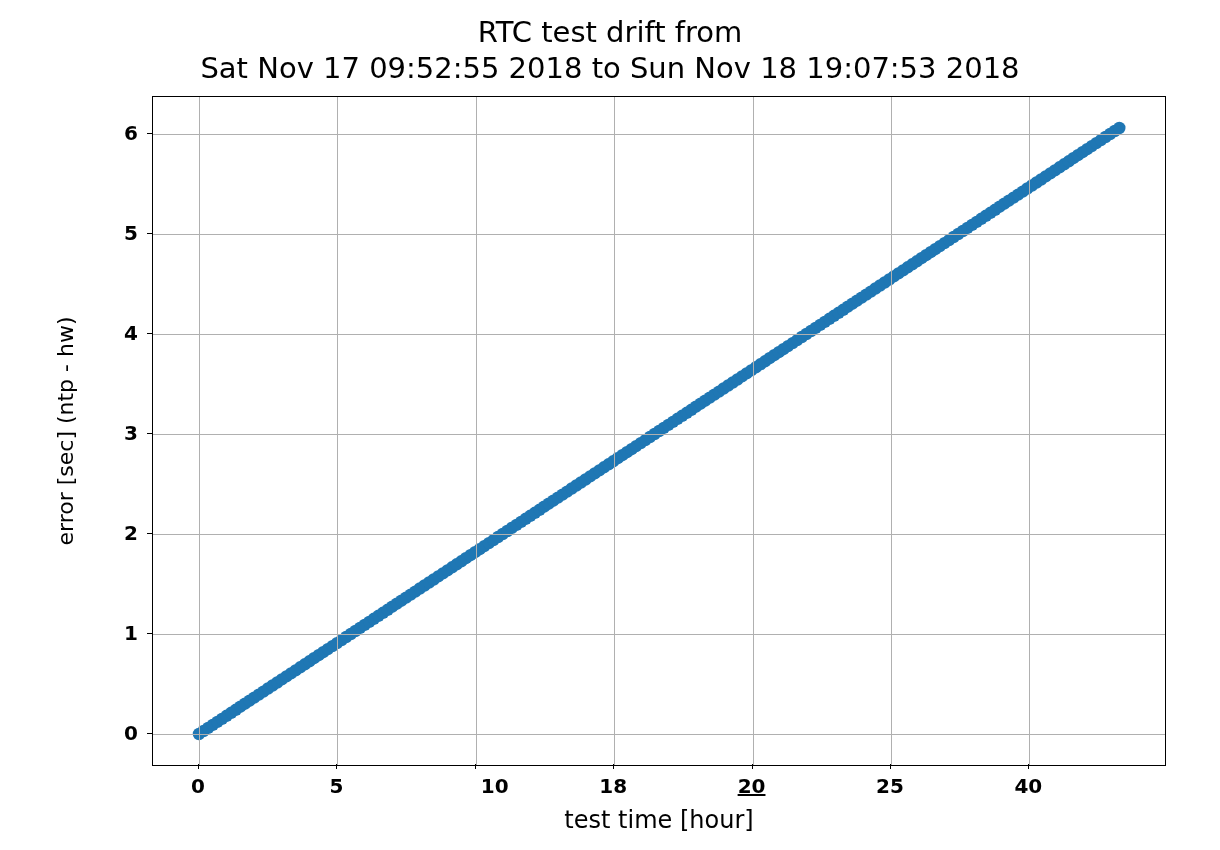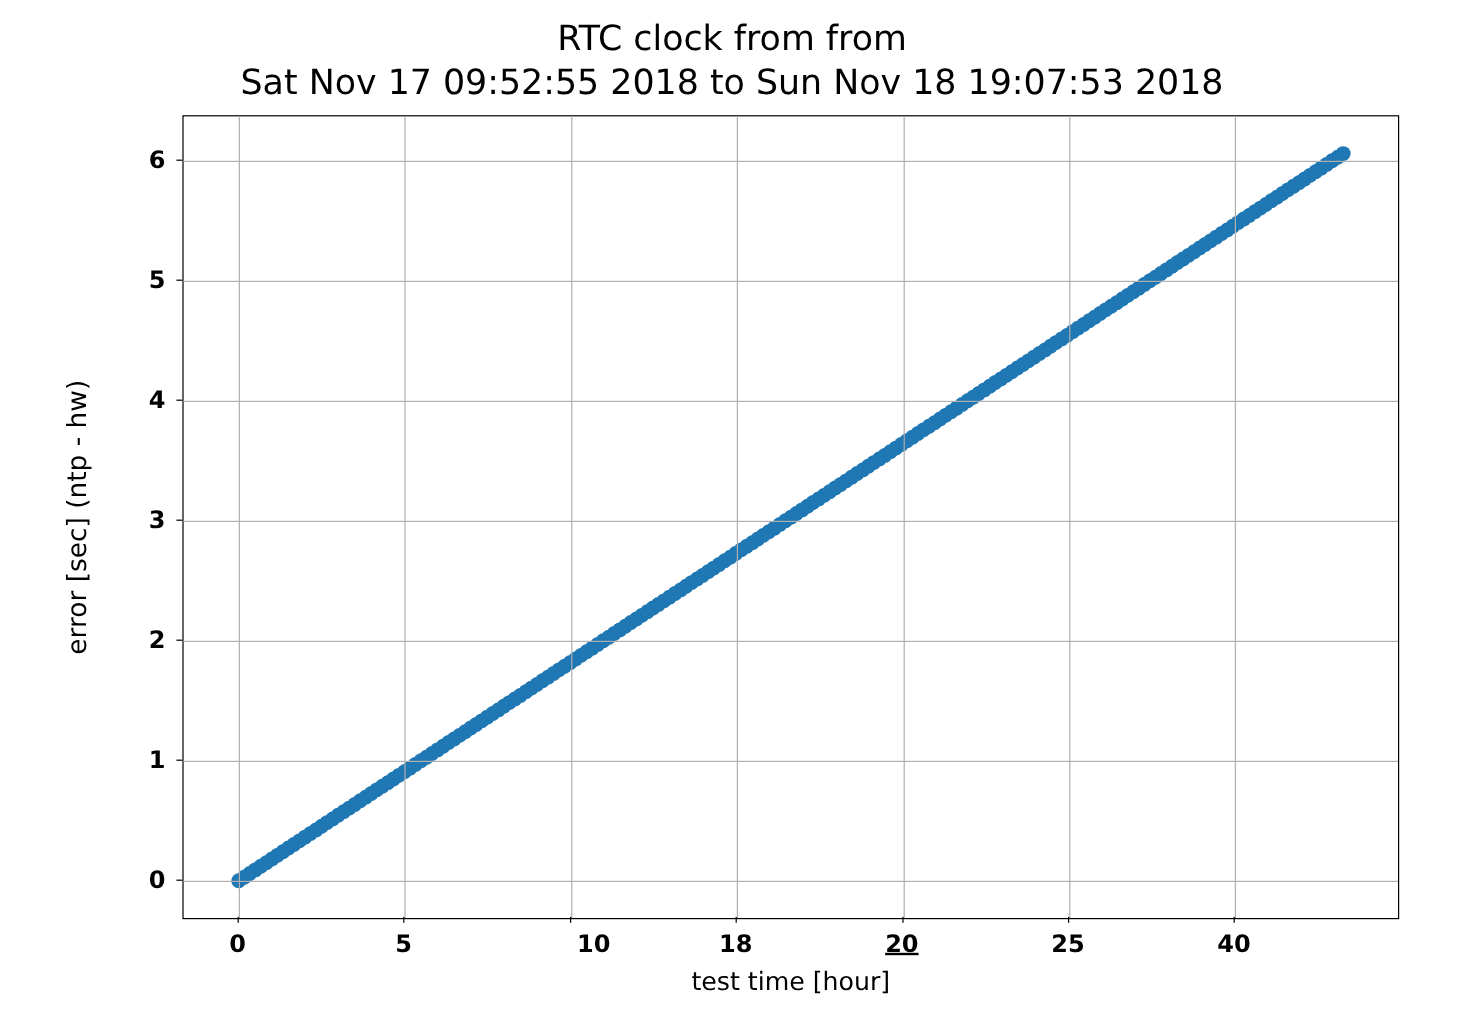--- a/index.html
+++ b/index.html
@@ -63,21 +63,21 @@
     font-weight: 700;
     transform: translateY(-50%);
     text-align: right;
   }
   .xlabel {
     position: absolute;
     left: 152px;
     width: 1014px;
     top: 806px;
     text-align: center;
-    font-size: 21px;
+    font-size: 24px;
   }
   .ylabel {
     position: absolute;
     left: 52px;
     top: 96px;
     height: 670px;
     width: 26px;
     font-size: 22px;
   }
   .ylabel > span {
@@ -98,21 +98,21 @@
   svg.points circle {
     fill: #1f77b4;
   }
 </style>
 </head>
 <body>
 
 <div class="figure">
 
   <div class="title">
-    <span>RTC clock from from</span><br>
+    <span>RTC test drift from</span><br>
     <span>Sat Nov 17 09:52:55 2018 to Sun Nov 18 19:07:53 2018</span>
   </div>
 
   <div class="plot-area" id="plot">
     <svg class="points" id="svgpts" viewBox="0 0 1012 668">
         <circle cx="45.949671772428886" cy="637" r="6.2"></circle>
         <circle cx="50.54463894967178" cy="634" r="6.2"></circle>
         <circle cx="55.16728665207878" cy="630.9" r="6.2"></circle>
         <circle cx="59.762253829321665" cy="627.9" r="6.2"></circle>
         <circle cx="64.35722100656456" cy="624.9" r="6.2"></circle>

